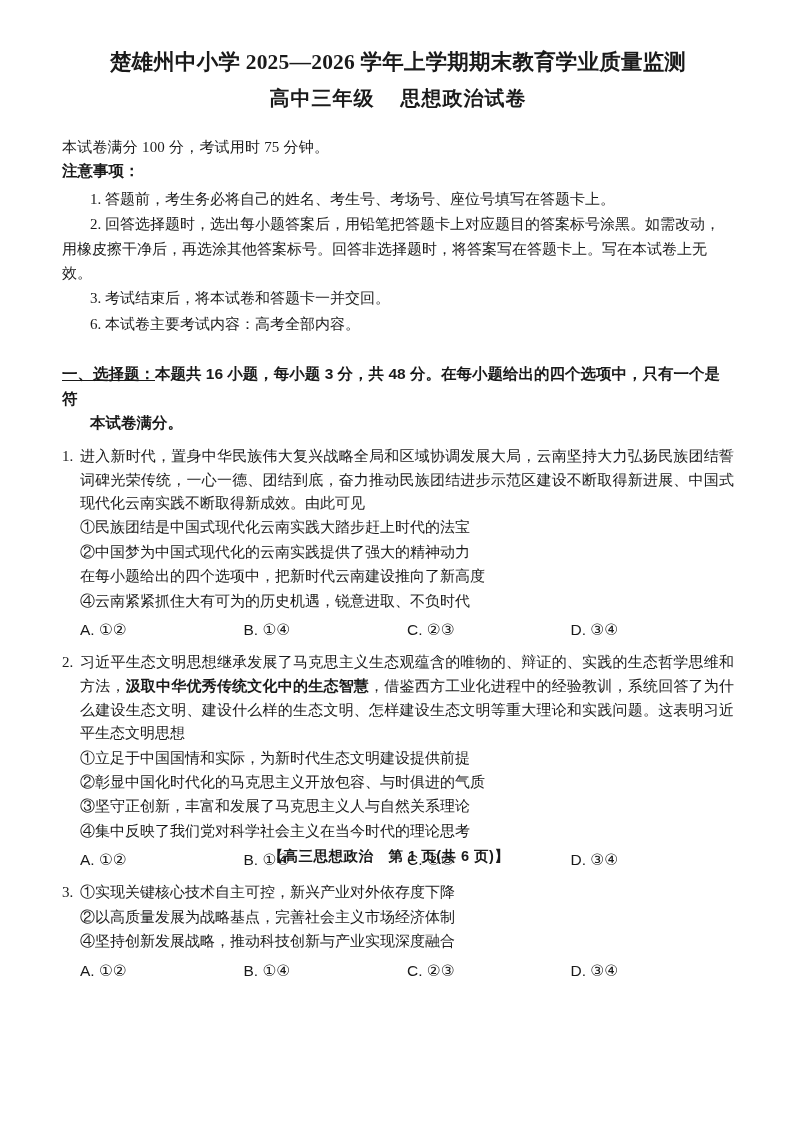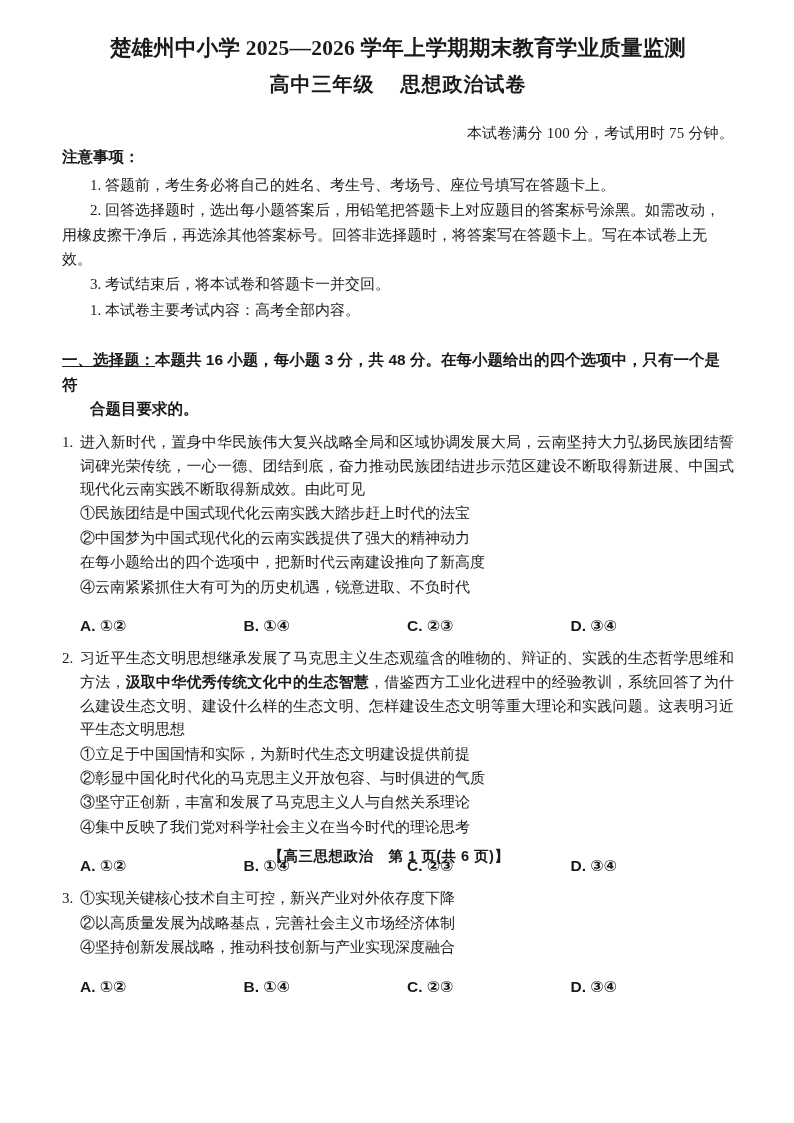--- a/index.html
+++ b/index.html
@@ -12,21 +12,21 @@
     height: 1123px;
     font-family: "Liberation Serif", "DejaVu Serif", serif;
     color: #1a1a1a;
     position: relative;
     overflow: hidden;
   }
   .page {
     box-sizing: border-box;
     width: 794px;
     height: 894px;
-    padding: 34px 60px 0 62px;
+    padding: 48px 60px 0 62px;
     position: relative;
   }
   .title-main {
     text-align: center;
     font-size: 21.5px;
     font-weight: bold;
     letter-spacing: 0.2px;
     line-height: 1.35;
     white-space: nowrap;
   }
@@ -36,21 +36,21 @@
     font-weight: bold;
     margin-top: 8px;
     letter-spacing: 1px;
     font-family: Liberation Sans, sans-serif;
   }
   .title-sub .gap {
     display: inline-block;
     width: 26px;
   }
   .exam-info {
-    text-align: right;
+    text-align: left;
     font-size: 15px;
     margin-top: 26px;
     letter-spacing: 0.2px;
   }
   .notice-head {
     font-size: 15.5px;
     font-weight: bold;
     margin-top: 4px;
     font-family: "Liberation Sans", "DejaVu Sans", sans-serif;
   }
@@ -98,24 +98,24 @@
   }
   .q-stem .bold {
     font-weight: bold;
     font-family: "Liberation Sans", "DejaVu Sans", sans-serif;
   }
   .q-opt {
     margin-top: 1px;
   }
   .q-choices {
     display: flex;
-    margin-top: 15px;
+    margin-top: 5px;
     padding-left: 18px;
     font-size: 15.5px;
-    font-weight: bold;
+    font-weight: normal;
     font-family: "Liberation Sans", "DejaVu Sans", sans-serif;
   }
   .q-choices span {
     width: 25%;
   }
   .footer {
     position: absolute;
     left: 0;
     right: 16px;
     bottom: 28px;
@@ -137,26 +137,26 @@
     <span>高中三年级</span><span class="gap"></span><span>思想政治试卷</span>
   </div>
 
   <div class="exam-info">本试卷满分 100 分，考试用时 75 分钟。</div>
 
   <div class="notice-head">注意事项：</div>
   <div class="notice-list">
     <div class="notice-item">1. 答题前，考生务必将自己的姓名、考生号、考场号、座位号填写在答题卡上。</div>
     <div class="notice-item">2. 回答选择题时，选出每小题答案后，用铅笔把答题卡上对应题目的答案标号涂黑。如需改动，用橡皮擦干净后，再选涂其他答案标号。回答非选择题时，将答案写在答题卡上。写在本试卷上无效。</div>
     <div class="notice-item">3. 考试结束后，将本试卷和答题卡一并交回。</div>
-    <div class="notice-item">1. 本试卷主要考试内容：高考全部内容。</div>
+    <div class="notice-item">6. 本试卷主要考试内容：高考全部内容。</div>
   </div>
 
   <div class="section-head">
     <span class="underline">一、选择题：</span><span>本题共 16 小题，每小题 3 分，共 48 分。在每小题给出的四个选项中，只有一个是符</span>
-    <span class="ind">合题目要求的。</span>
+    <span class="ind">本试卷满分。</span>
   </div>
 
   <div class="q-block">
     <div class="q-body">
       <span class="q-num">1.</span>
       <div class="q-stem">进入新时代，置身中华民族伟大复兴战略全局和区域协调发展大局，云南坚持大力弘扬民族团结誓词碑光荣传统，一心一德、团结到底，奋力推动民族团结进步示范区建设不断取得新进展、中国式现代化云南实践不断取得新成效。由此可见</div>
       <div class="q-opt">①民族团结是中国式现代化云南实践大踏步赶上时代的法宝</div>
       <div class="q-opt">②中国梦为中国式现代化的云南实践提供了强大的精神动力</div>
       <div class="q-opt">在每小题给出的四个选项中，把新时代云南建设推向了新高度</div>
       <div class="q-opt">④云南紧紧抓住大有可为的历史机遇，锐意进取、不负时代</div>

